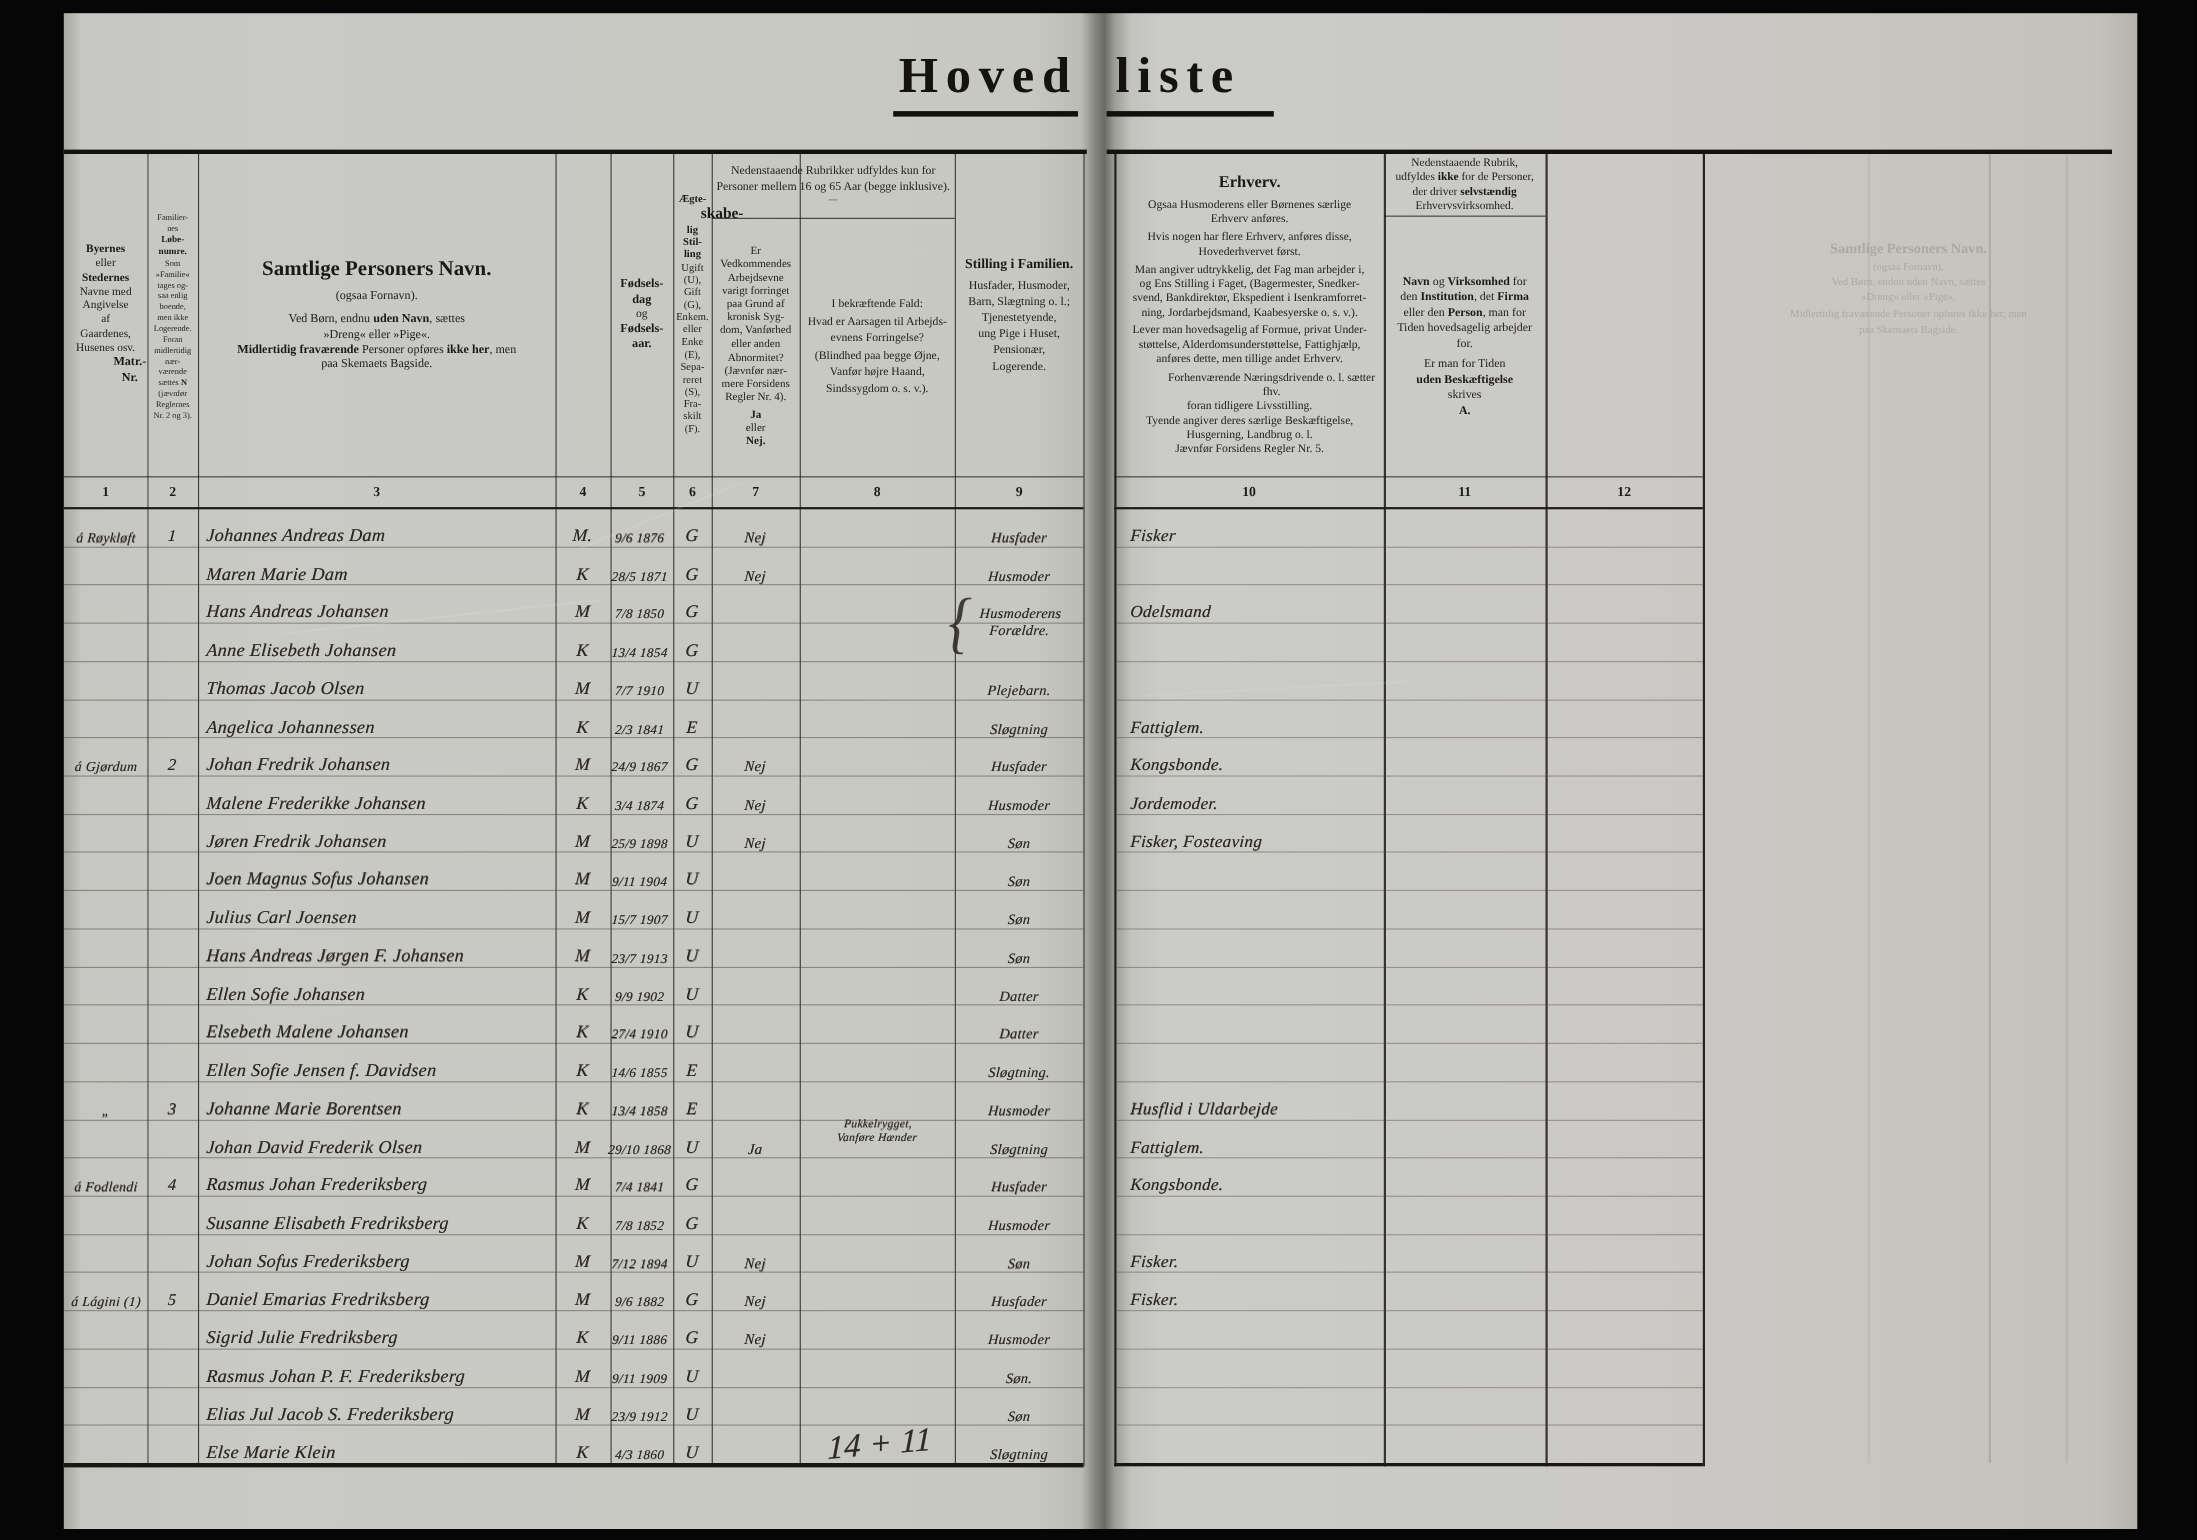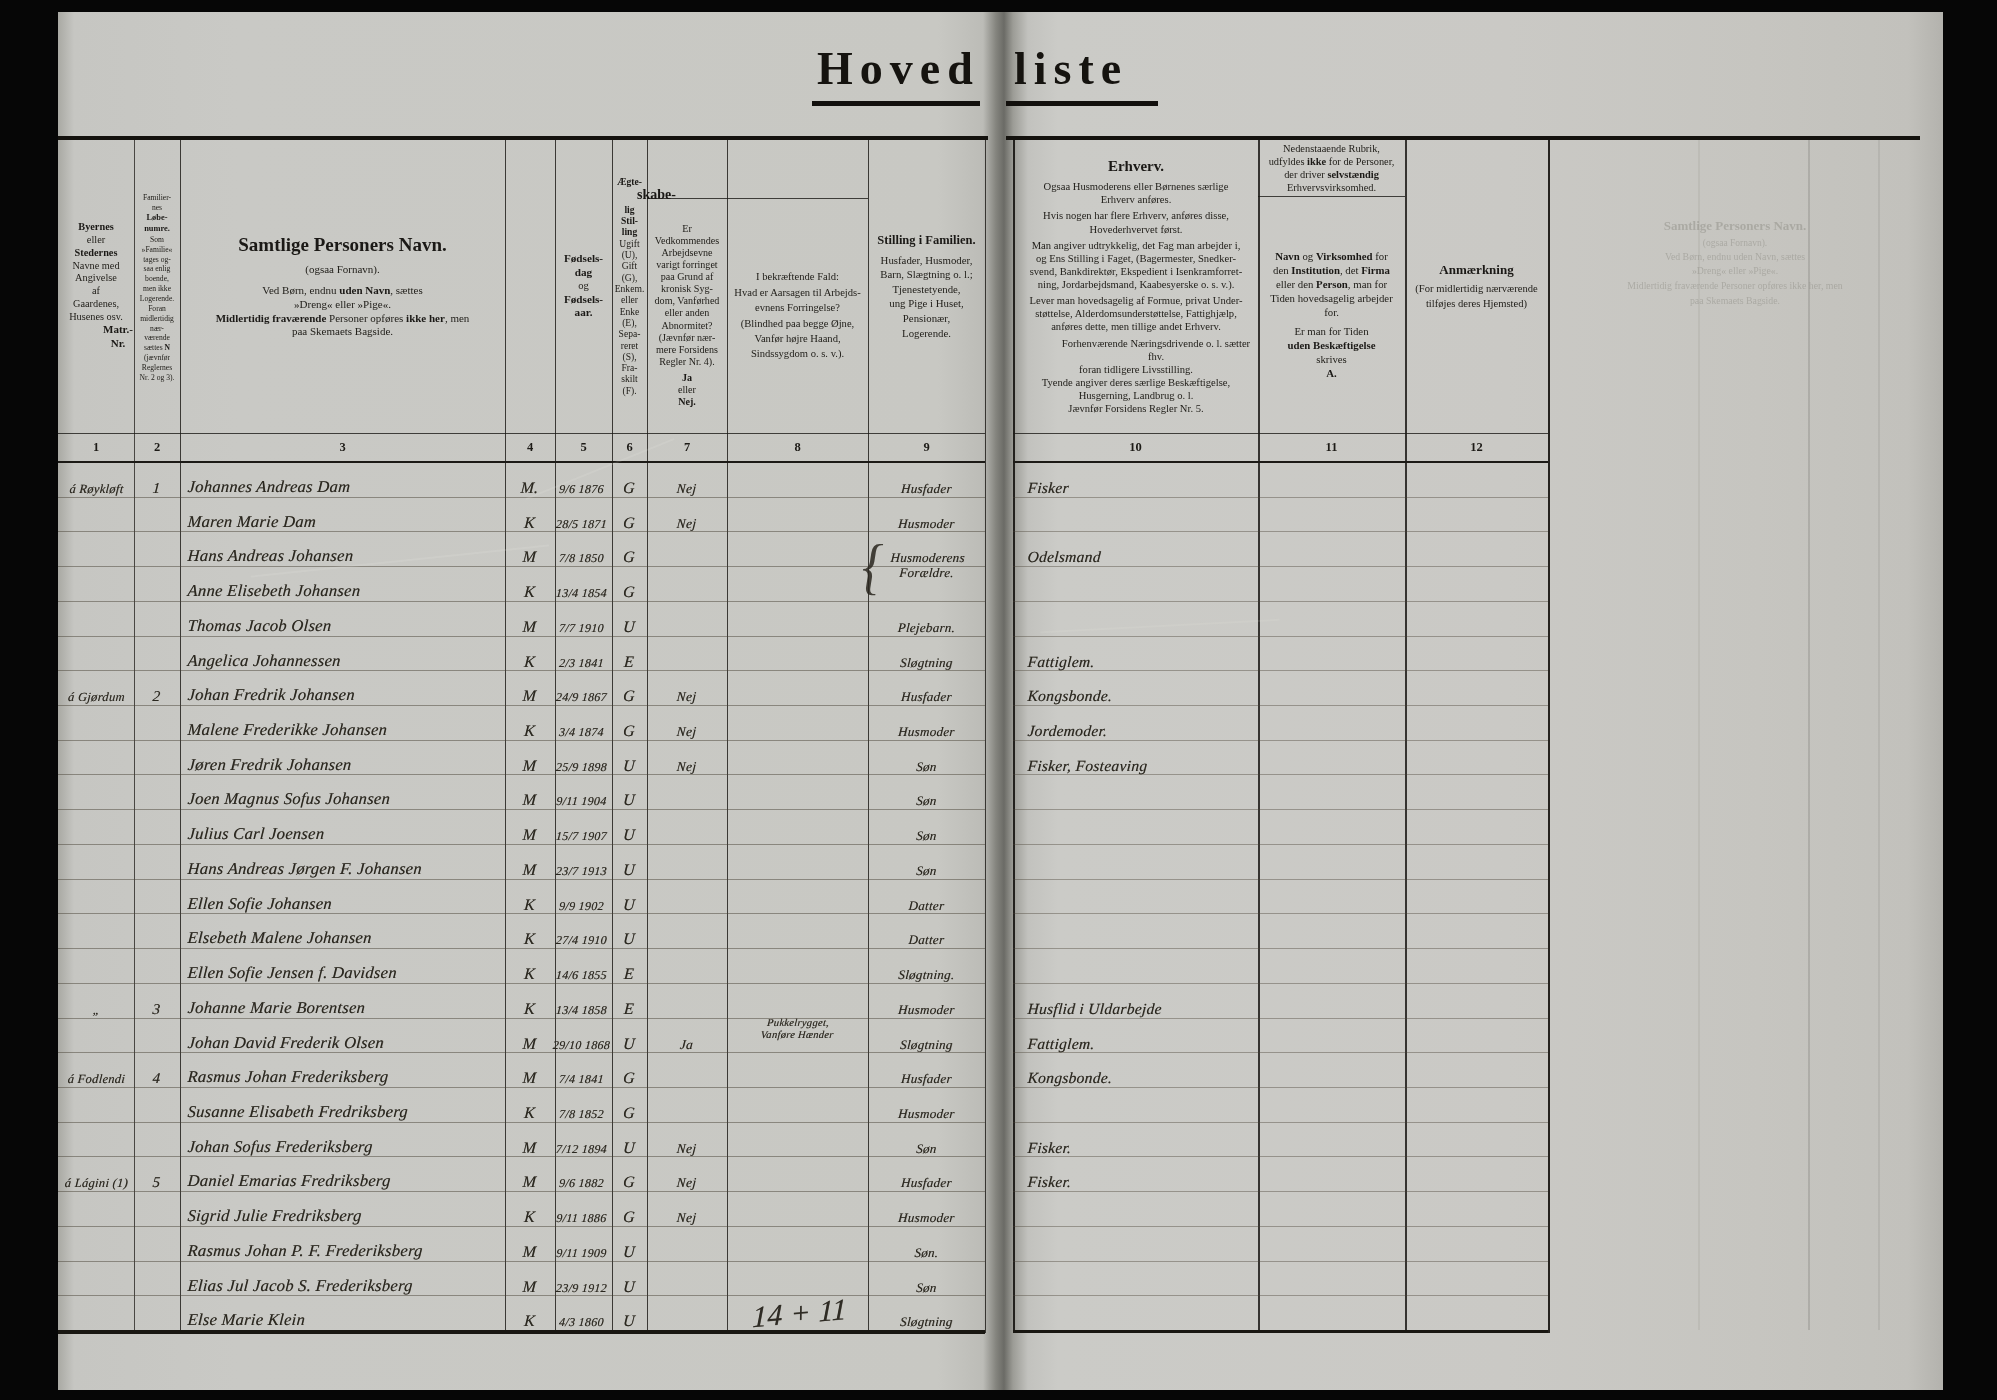--- a/index.html
+++ b/index.html
@@ -171,20 +171,25 @@
       <div style="font-size: 9.6px;"><span>eller</span></div>
       <div style="font-size: 9.6px;"><span>Enke</span></div>
       <div style="font-size: 9.6px;"><span>(E),</span></div>
       <div style="font-size: 9.6px; font-family: Liberation Serif, serif;"><span>Sepa-</span></div>
       <div style="font-size: 9.6px;"><span>reret</span></div>
       <div style="font-size: 9.6px;"><span>(S),</span></div>
       <div style="font-size: 9.6px;"><span>Fra-</span></div>
       <div style="font-size: 9.6px;"><span>skilt</span></div>
       <div style="font-size: 9.6px;"><span>(F).</span></div>
     </div>
+    <div class="abs hdr" style="left: 647px; top: 140px; width: 221px; height: 56px; line-height: 1.35;">
+      <div style="font-size: 10.8px;"><span>Nedenstaaende Rubrikker udfyldes kun for</span></div>
+      <div style="font-size: 10.8px;"><span>Personer mellem 16 og 65 Aar (begge inklusive).</span></div>
+      <div style="font-size: 8px;"><span>—</span></div>
+    </div>
     <div class="abs hdr" style="left: 647px; top: 198px; width: 80px; height: 235px; line-height: 1.2;">
       <div style="font-size: 10.1px;"><span>Er</span></div>
       <div style="font-size: 10.1px;"><span>Vedkommendes</span></div>
       <div style="font-size: 10.1px;"><span>Arbejdsevne</span></div>
       <div style="font-size: 10.1px;"><span>varigt forringet</span></div>
       <div style="font-size: 10.1px;"><span>paa Grund af</span></div>
       <div style="font-size: 10.1px;"><span>kronisk Syg-</span></div>
       <div style="font-size: 10.1px;"><span>dom, Vanførhed</span></div>
       <div style="font-size: 10.1px;"><span>eller anden</span></div>
       <div style="font-size: 10.1px;"><span>Abnormitet?</span></div>
@@ -240,25 +245,20 @@
     <div class="abs hdr" style="left: 1258px; top: 196px; width: 147px; height: 237px; line-height: 1.3;">
       <div style="font-size: 10.8px;"><span></span><b>Navn</b><span> og </span><b>Virksomhed</b><span> for</span></div>
       <div style="font-size: 10.8px;"><span>den </span><b>Institution</b><span>, det </span><b>Firma</b><span></span></div>
       <div style="font-size: 10.8px;"><span>eller den </span><b>Person</b><span>, man for</span></div>
       <div style="font-size: 10.8px;"><span>Tiden hovedsagelig arbejder</span></div>
       <div style="font-size: 10.8px;"><span>for.</span></div>
       <div style="font-size: 10.8px; margin-top: 4px;"><span>Er man for Tiden</span></div>
       <div style="font-size: 10.8px;"><span></span><b>uden Beskæftigelse</b><span></span></div>
       <div style="font-size: 10.8px;"><span>skrives</span></div>
       <div style="font-size: 10.8px;"><span></span><b>A.</b><span></span></div>
-    </div>
-    <div class="abs hdr" style="left: 1405px; top: 140px; width: 143px; height: 292px; line-height: 1.35;">
-      <div style="font-size: 13px;"><span></span><b>Anmærkning</b><span></span></div>
-      <div style="font-size: 10.6px; margin-top: 4px;"><span>(For midlertidig nærværende</span></div>
-      <div style="font-size: 10.6px;"><span>tilføjes deres Hjemsted)</span></div>
     </div>
     <div class="abs num" style="left: 58px; top: 434px; width: 76px; height: 26px; line-height: 26px;">1</div>
     <div class="abs num" style="left: 134px; top: 434px; width: 46px; height: 26px; line-height: 26px;">2</div>
     <div class="abs num" style="left: 180px; top: 434px; width: 325px; height: 26px; line-height: 26px;">3</div>
     <div class="abs num" style="left: 505px; top: 434px; width: 50px; height: 26px; line-height: 26px;">4</div>
     <div class="abs num" style="left: 555px; top: 434px; width: 57px; height: 26px; line-height: 26px;">5</div>
     <div class="abs num" style="left: 612px; top: 434px; width: 35px; height: 26px; line-height: 26px;">6</div>
     <div class="abs num" style="left: 647px; top: 434px; width: 80px; height: 26px; line-height: 26px;">7</div>
     <div class="abs num" style="left: 727px; top: 434px; width: 141px; height: 26px; line-height: 26px;">8</div>
     <div class="abs num" style="left: 868px; top: 434px; width: 117px; height: 26px; line-height: 26px;">9</div>

